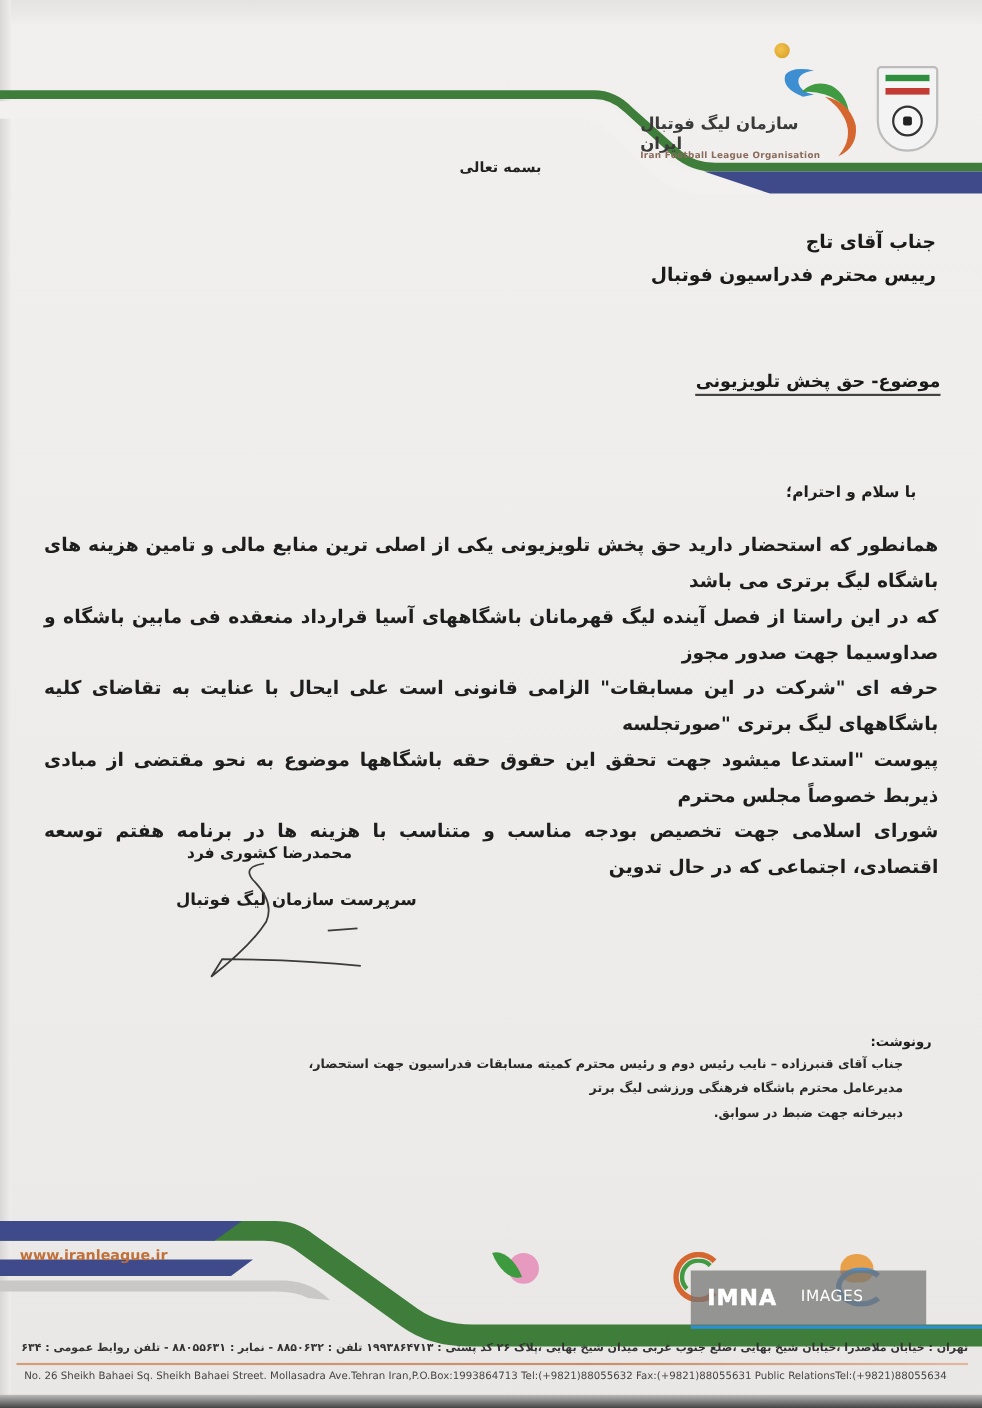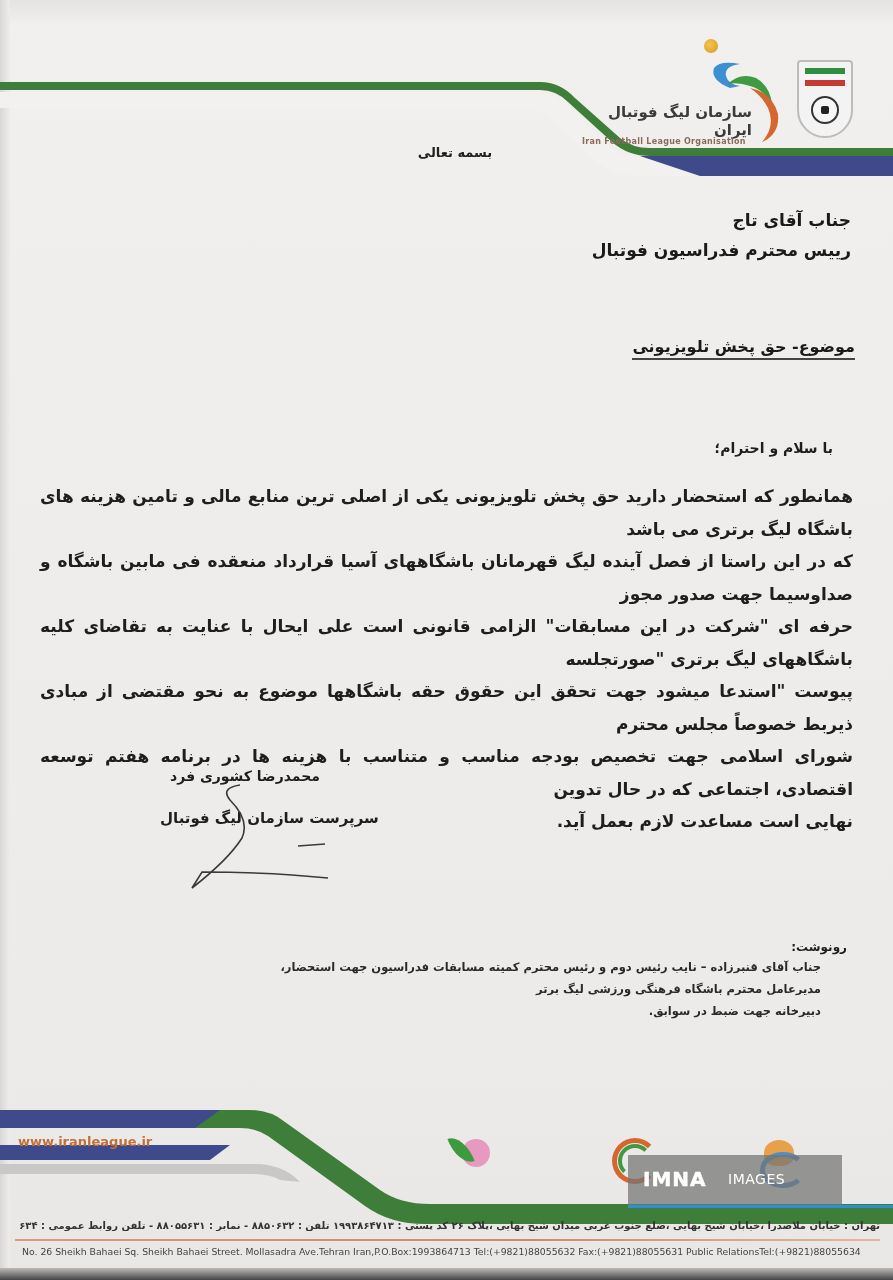--- a/index.html
+++ b/index.html
@@ -14,21 +14,21 @@
     position: absolute; left: 0; top: 0; width: 893px; height: 1280px;
     background: linear-gradient(180deg, #f1f0ee 0%, #eeedeb 40%, #ecebe9 80%, #e8e7e5 100%);
     overflow: hidden;
   }
   .edge-top { position:absolute; left:0; top:0; width:893px; height:22px; background: linear-gradient(180deg,#e4e3e1,#efeeec); }
   .edge-left { position:absolute; left:0; top:0; width:10px; height:1280px; background: linear-gradient(90deg,#d8d7d5,#eeedeb); }
 
   
   .hdr-svg { position:absolute; left:0; top:60px; }
   .logo-league { position:absolute; left:700px; top:58px; width:90px; height:90px; }
-  .league-name { position:absolute; left:582px; top:103px; width:170px; direction: rtl; text-align:right; font-weight:bold; font-size:15px; color:#3b3b3b; }
+  .league-name { position:absolute; left:582px; top:103px; width:170px; direction: rtl; text-align:left; font-weight:bold; font-size:15px; color:#3b3b3b; }
   .league-en { position:absolute; left:582px; top:137px; width:170px; font-size:8px; color:#8a6b5c; letter-spacing:0.3px; font-weight:bold; }
   .fed-logo { position:absolute; left:797px; top:60px; width:56px; height:78px; border:2px solid #bcbcbc; border-radius: 4px 4px 28px 28px; background:#f3f3f3; }
   .fed-logo .g { position:absolute; left:6px; top:6px; width:40px; height:6px; background:#2f8f3e; }
   .fed-logo .w { position:absolute; left:6px; top:12px; width:40px; height:6px; background:#f6f6f6; }
   .fed-logo .r { position:absolute; left:6px; top:18px; width:40px; height:6px; background:#c43b33; }
   .fed-logo .ball { position:absolute; left:12px; top:34px; width:28px; height:28px; border-radius:50%; background:#f6f6f6; border:2px solid #333; }
   .fed-logo .ball::after { content:""; position:absolute; left:8px; top:8px; width:8px; height:8px; background:#222; border-radius:2px; }
   .gold-dot { position:absolute; left:704px; top:39px; width:14px; height:14px; border-radius:50%; background: radial-gradient(circle at 40% 40%, #f5c44d, #d29a22); }
 
   .meta-row { position:absolute; top:120px; left:30px; width:480px; height:22px; font-size:10px; color:#555; }
@@ -114,21 +114,20 @@
   <div class="subject rtl">موضوع- حق پخش تلویزیونی</div>
 
   <div class="greeting rtl">با سلام و احترام؛</div>
 
   <div class="body-text">
     <p>همانطور که استحضار دارید حق پخش تلویزیونی یکی از اصلی ترین منابع مالی و تامین هزینه های باشگاه لیگ برتری می باشد</p>
     <p>که در این راستا از فصل آینده لیگ قهرمانان باشگاههای آسیا قرارداد منعقده فی مابین باشگاه و صداوسیما جهت صدور مجوز</p>
     <p>حرفه ای "شرکت در این مسابقات" الزامی قانونی است علی ایحال با عنایت به تقاضای کلیه باشگاههای لیگ برتری "صورتجلسه</p>
     <p>پیوست "استدعا میشود جهت تحقق این حقوق حقه باشگاهها موضوع به نحو مقتضی از مبادی ذیربط خصوصاً مجلس محترم</p>
     <p>شورای اسلامی جهت تخصیص بودجه مناسب و متناسب با هزینه ها در برنامه هفتم توسعه اقتصادی، اجتماعی که در حال تدوین</p>
-    <p>نهایی است مساعدت لازم بعمل آید.</p>
   </div>
 
   <div class="sig-name rtl">محمدرضا کشوری فرد</div>
   <div class="sig-title rtl">سرپرست سازمان لیگ فوتبال</div>
   <svg class="sig-svg" width="210" height="120">
     <path d="M90 5 Q70 8 80 20 Q100 40 92 58 Q78 80 42 108 L52 92 Q120 92 178 98" stroke="#3a3a3a" stroke-width="1.6" fill="none"></path>
     <path d="M148 66 L175 64" stroke="#3a3a3a" stroke-width="1.6" fill="none"></path>
   </svg>
 
   <div class="cc-label rtl">رونوشت:</div>

